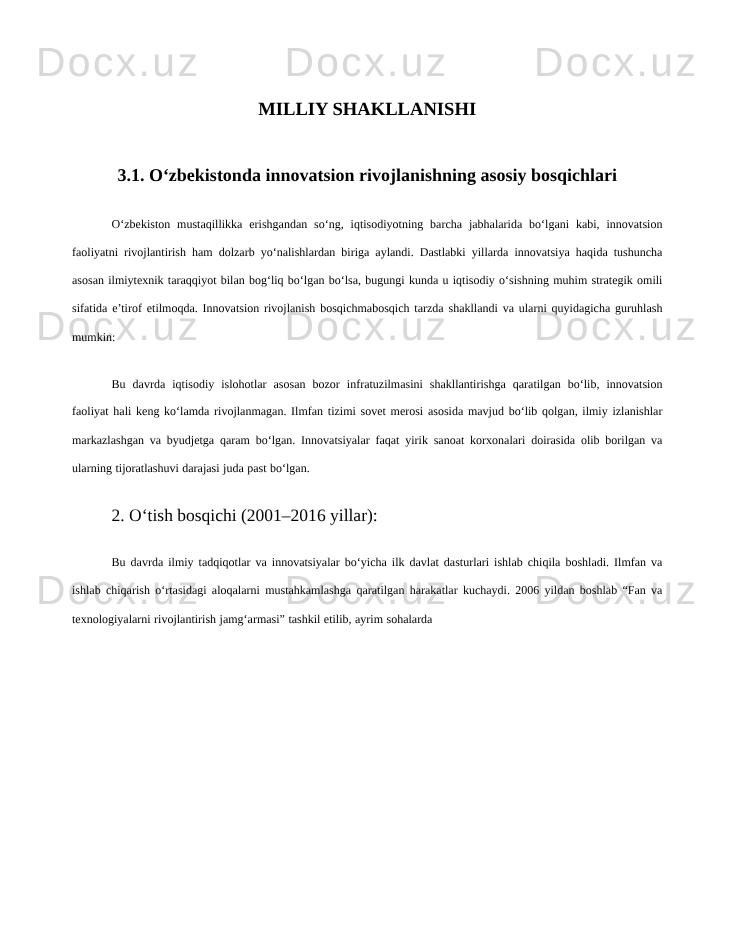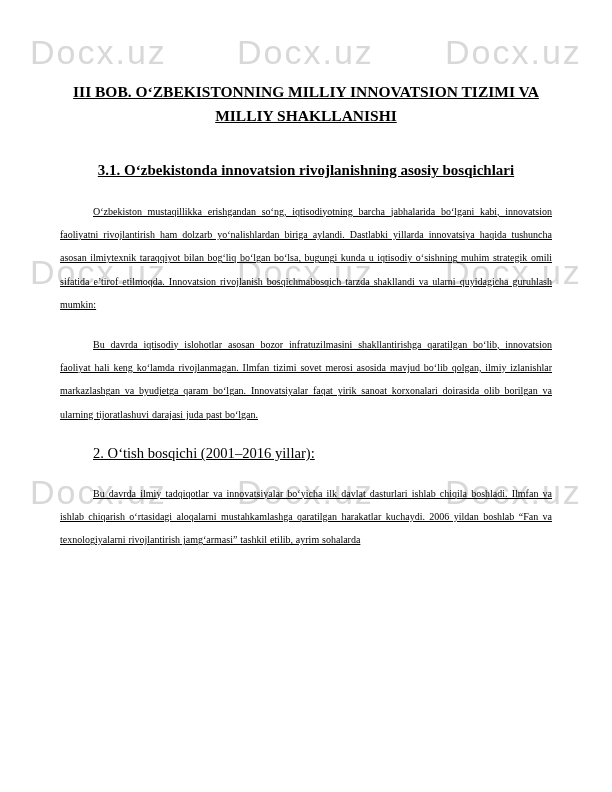--- a/index.html
+++ b/index.html
@@ -8,21 +8,20 @@
     background: #ffffff;
   }
   .page {
     position: relative;
     width: 612px;
     height: 564px;
     background: #ffffff;
     overflow: hidden;
     font-family: "Liberation Serif", "DejaVu Serif", serif;
     color: #000000;
-    text-decoration: underline;
   }
   
   .wm-layer {
     position: absolute;
     inset: 0;
     z-index: 0;
   }
   .wm {
     position: absolute;
     font-family: "Liberation Sans", "DejaVu Sans", sans-serif;
@@ -98,21 +97,20 @@
     <span class="wm" style="top:475px; left:237px;">Docx.uz</span>
     <span class="wm" style="top:475px; left:445px;">Docx.uz</span>
 
     <span class="wm" style="top:696px; left:30px;">Docx.uz</span>
     <span class="wm" style="top:696px; left:237px;">Docx.uz</span>
     <span class="wm" style="top:696px; left:445px;">Docx.uz</span>
   </div>
 
   <div class="content">
     <div class="doc-title">
-      <div>III BOB. O‘ZBEKISTONNING MILLIY INNOVATSION TIZIMI VA</div>
       <div>MILLIY SHAKLLANISHI</div>
     </div>
 
     <div class="doc-subtitle">3.1. O‘zbekistonda innovatsion rivojlanishning asosiy bosqichlari</div>
 
     <p class="body-text">O‘zbekiston mustaqillikka erishgandan so‘ng, iqtisodiyotning barcha jabhalarida bo‘lgani kabi, innovatsion faoliyatni rivojlantirish ham dolzarb yo‘nalishlardan biriga aylandi. Dastlabki yillarda innovatsiya haqida tushuncha asosan ilmiytexnik taraqqiyot bilan bog‘liq bo‘lgan bo‘lsa, bugungi kunda u iqtisodiy o‘sishning muhim strategik omili sifatida e’tirof etilmoqda. Innovatsion rivojlanish bosqichmabosqich tarzda shakllandi va ularni quyidagicha guruhlash mumkin:</p>
 
 
     <p class="body-text">Bu davrda iqtisodiy islohotlar asosan bozor infratuzilmasini shakllantirishga qaratilgan bo‘lib, innovatsion faoliyat hali keng ko‘lamda rivojlanmagan. Ilmfan tizimi sovet merosi asosida mavjud bo‘lib qolgan, ilmiy izlanishlar markazlashgan va byudjetga qaram bo‘lgan. Innovatsiyalar faqat yirik sanoat korxonalari doirasida olib borilgan va ularning tijoratlashuvi darajasi juda past bo‘lgan.</p>
 

